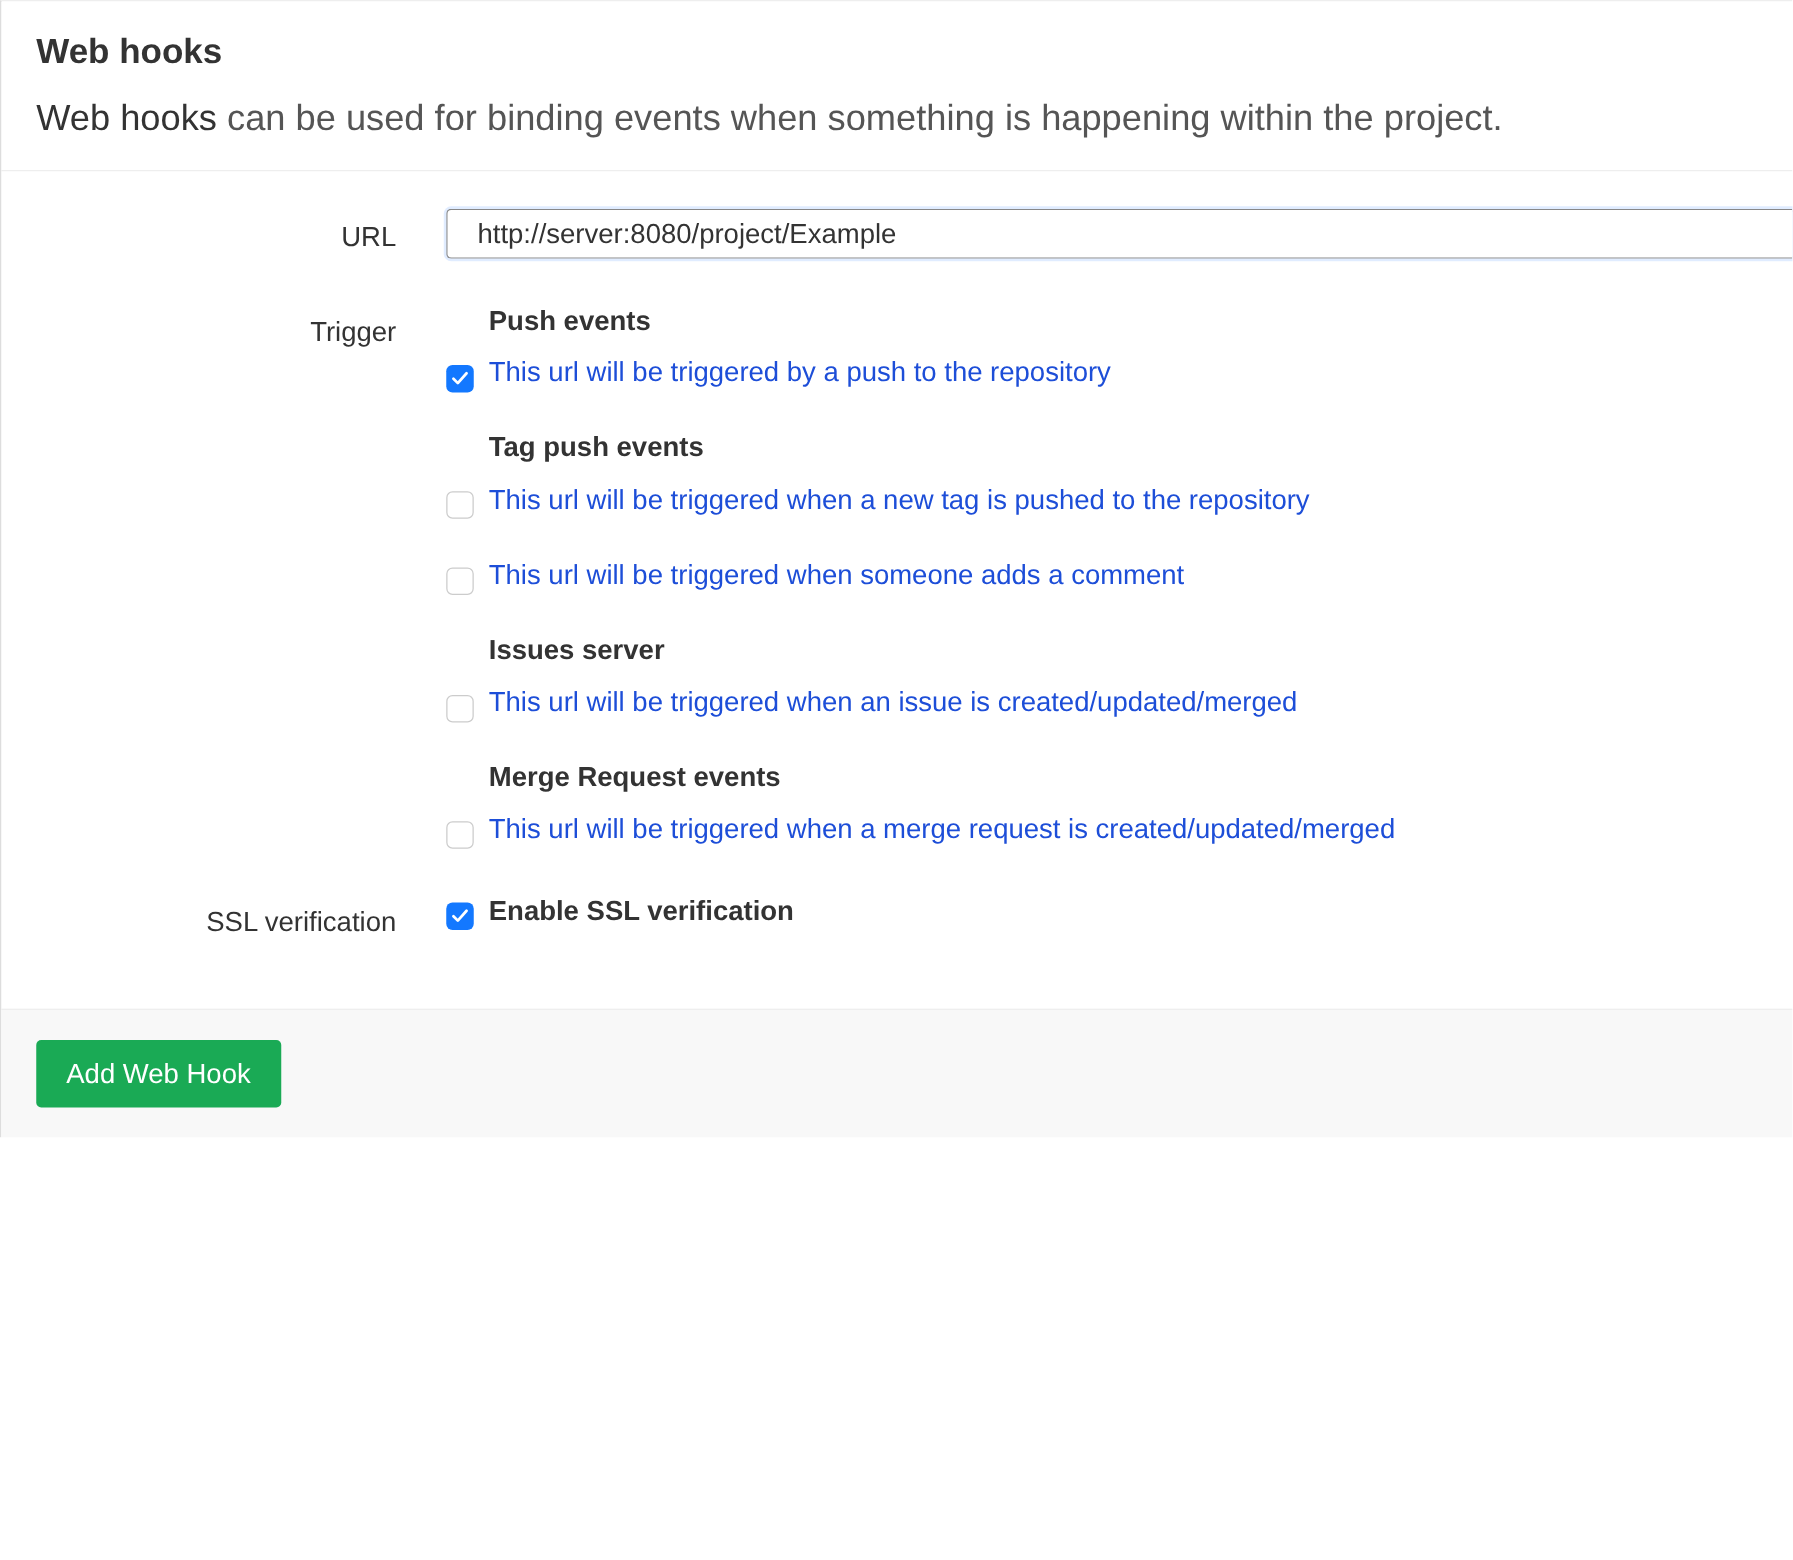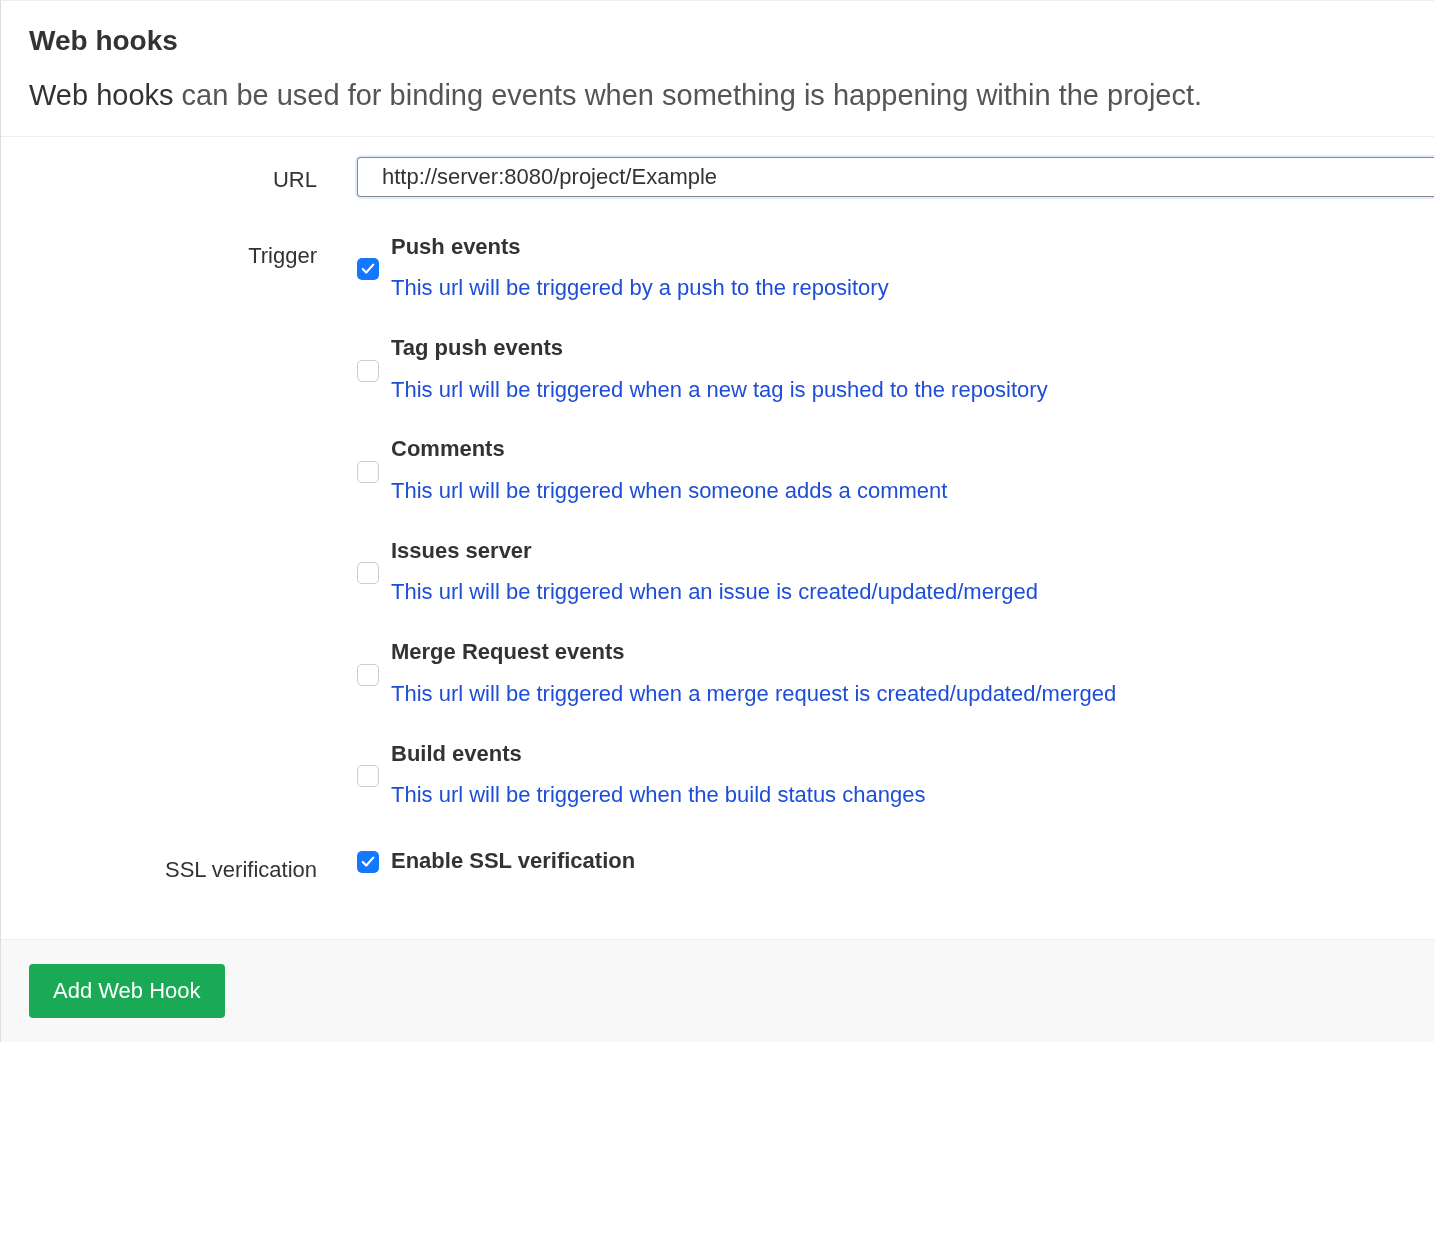--- a/index.html
+++ b/index.html
@@ -33,21 +33,21 @@
   }
   .form {
     padding: 20px 0 20px 0;
   }
   .form-row {
     display: flex;
     align-items: flex-start;
     margin-bottom: 36px;
     padding: 0 0 0 0;
   }
-  .form-row.first { }
+  .form-row.first { margin-top: 10px; }
   .form-label-col {
     width: 356px;
     min-width: 356px;
     text-align: right;
     padding-right: 40px;
     padding-top: 10px;
     font-size: 22px;
     color: #333;
   }
   .form-control-col {
@@ -61,21 +61,21 @@
     border-right: none;
     border-radius: 4px 0 0 4px;
     padding: 0 24px;
     font-size: 22px;
     color: #333;
     outline: none;
     box-shadow: 0 0 0 2px rgba(0,100,255,0.12);
   }
   .trigger-item {
     display: flex;
-    align-items: center;
+    align-items: flex-end;
     margin-bottom: 30px;
   }
   .trigger-item:last-child { margin-bottom: 0; }
   .cb-wrap {
     width: 34px;
     min-width: 34px;
     padding-top: 2px;
   }
   .checkbox {
     width: 22px;
@@ -173,21 +173,20 @@
             <div class="trigger-title">Tag push events</div>
             <div class="trigger-desc">This url will be triggered when a new tag is pushed to the repository</div>
           </div>
         </div>
 
         <div class="trigger-item">
           <div class="cb-wrap">
             <div class="checkbox unchecked"></div>
           </div>
           <div class="trigger-text">
-            <div class="trigger-title">Comments</div>
             <div class="trigger-desc">This url will be triggered when someone adds a comment</div>
           </div>
         </div>
 
         <div class="trigger-item">
           <div class="cb-wrap">
             <div class="checkbox unchecked"></div>
           </div>
           <div class="trigger-text">
             <div class="trigger-title">Issues server</div>
@@ -198,29 +197,20 @@
         <div class="trigger-item">
           <div class="cb-wrap">
             <div class="checkbox unchecked"></div>
           </div>
           <div class="trigger-text">
             <div class="trigger-title">Merge Request events</div>
             <div class="trigger-desc">This url will be triggered when a merge request is created/updated/merged</div>
           </div>
         </div>
 
-        <div class="trigger-item">
-          <div class="cb-wrap">
-            <div class="checkbox unchecked"></div>
-          </div>
-          <div class="trigger-text">
-            <div class="trigger-title">Build events</div>
-            <div class="trigger-desc">This url will be triggered when the build status changes</div>
-          </div>
-        </div>
 
       </div>
     </div>
 
     <div class="form-row ssl-row">
       <div class="form-label-col">SSL verification</div>
       <div class="form-control-col">
         <div class="trigger-item">
           <div class="cb-wrap">
             <div class="checkbox checked">

